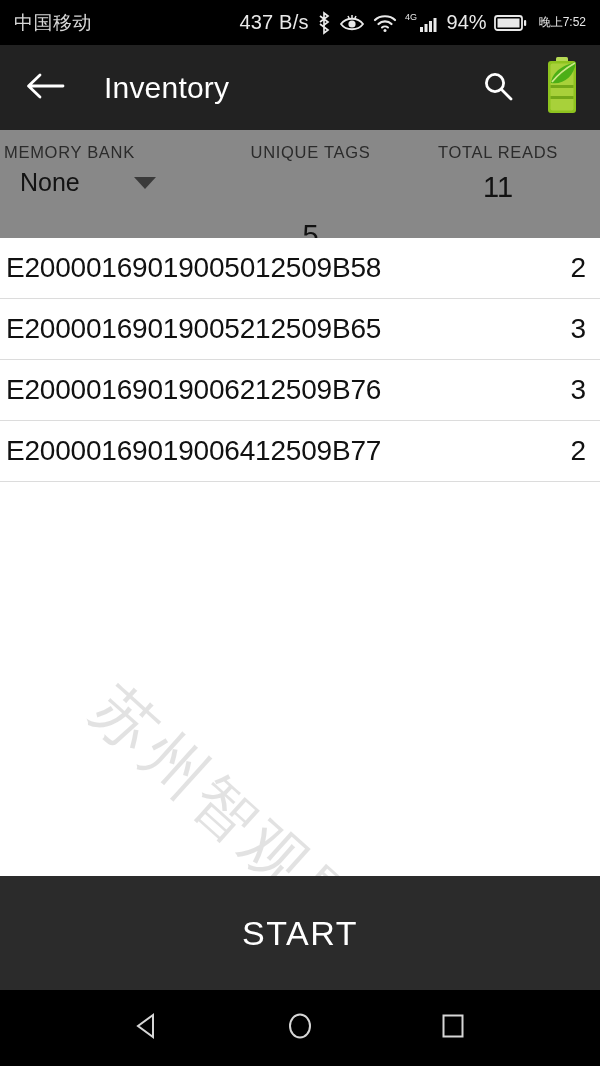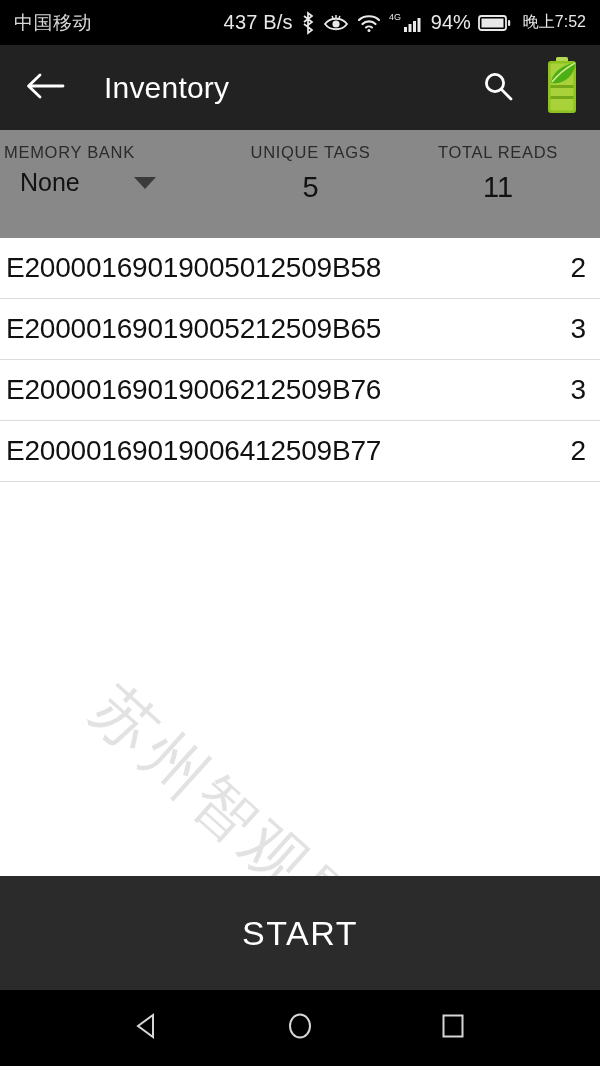--- a/index.html
+++ b/index.html
@@ -51,21 +51,21 @@
     color: #e9e9e9;
     letter-spacing: 0.2px;
   }
   .sicon { display: flex; align-items: center; }
   .batt-pct {
     font-size: 20px;
     color: #e9e9e9;
     margin-left: 1px;
   }
   .clock {
-    font-size: 16px;
+    font-size: 12px;
     color: #e9e9e9;
     margin-left: 4px;
   }
 
   
   .app-bar {
     height: 85px;
     background: #222222;
     display: flex;
     align-items: center;
@@ -121,21 +121,21 @@
     padding-top: 13px;
     box-sizing: border-box;
     flex: none;
   }
   .stat-col {
     display: flex;
     flex-direction: column;
     align-items: center;
   }
   .stat-col.mem { width: 218px; align-items: flex-start; padding-left: 2px; box-sizing: border-box;}
-  .stat-col.uniq { width: 185px; }
+  .stat-col.uniq { width: 185px; gap: 48px; }
   .stat-col.reads { width: 190px; }
   .stat-label {
     font-size: 16.5px;
     color: #2b2b2b;
     letter-spacing: 0.7px;
     white-space: nowrap;
   }
   .stat-col.mem .stat-label { padding-left: 2px; }
   .stat-value {
     font-size: 29px;

